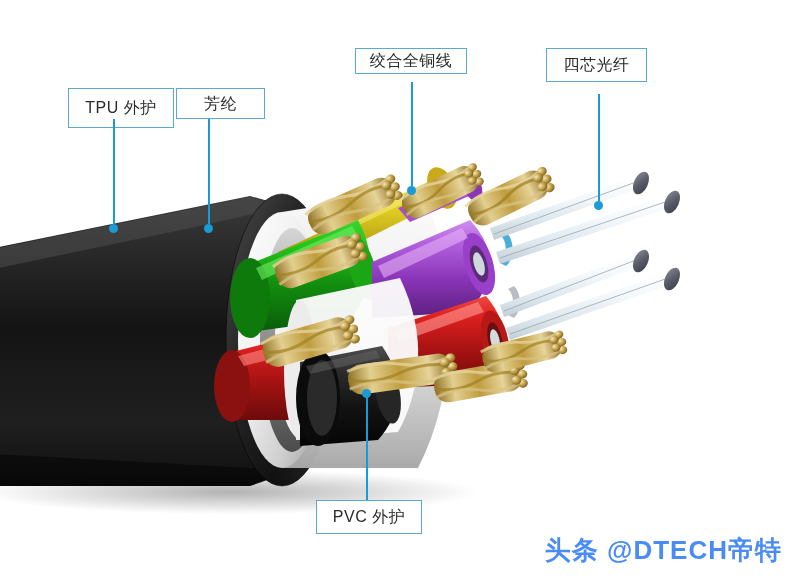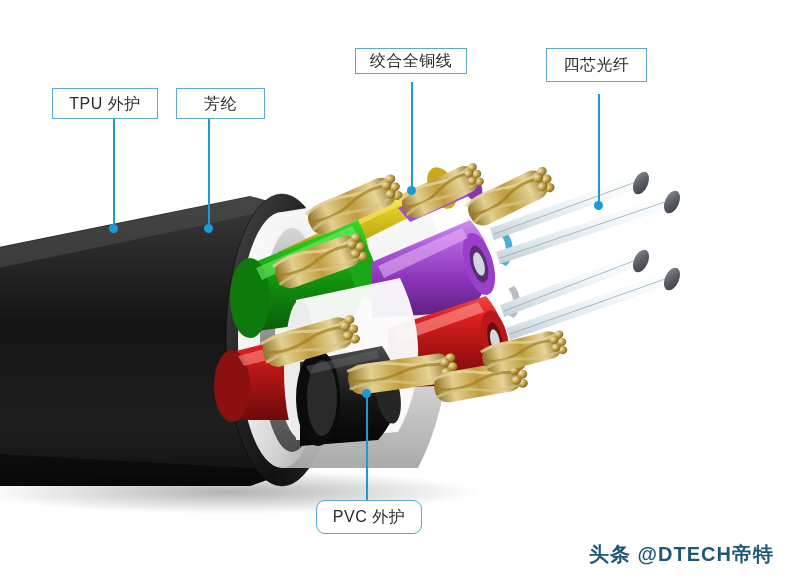--- a/index.html
+++ b/index.html
@@ -42,24 +42,24 @@
   }
   .leader-dot {
     position: absolute;
     width: 9px;
     height: 9px;
     border-radius: 50%;
     background: #1b9ad6;
   }
   #watermark {
     position: absolute;
-    right: 16px;
+    right: 8px;
     bottom: 12px;
-    font-size: 20px;
-    color: #0c4a6e;
+    font-size: 26px;
+    color: #3b82f6;
     font-weight: bold;
     letter-spacing: 1px;
     opacity: 0.92;
     white-space: nowrap;
   }
 </style>
 </head>
 <body>
 
 <div id="stage">
@@ -393,21 +393,21 @@
           <line x1="510" y1="334" x2="668" y2="278" stroke="#9aa6ae" stroke-width="1" opacity="0.8"></line>
           <ellipse cx="672" cy="279" rx="7" ry="12" transform="rotate(24 672 279)" fill="url(#gFiberTip)"></ellipse>
         </g>
       </g>
 
       <ellipse cx="230" cy="492" rx="250" ry="22" fill="url(#gShadow)"></ellipse>
 
     </g>
   </svg>
 
-  <div class="callout-box" style="left:52px; top:88px; width:106px; height:31px;">
+  <div class="callout-box" style="left:68px; top:88px; width:106px; height:40px;">
     <span>TPU 外护</span>
   </div>
   <div class="leader" style="left:113px; top:119px; height:105px;"></div>
   <div class="leader-dot" style="left:108.5px; top:223.5px;"></div>
 
   <div class="callout-box" style="left:176px; top:88px; width:89px; height:31px;">
     <span>芳纶</span>
   </div>
   <div class="leader" style="left:208px; top:119px; height:105px;"></div>
   <div class="leader-dot" style="left:203.5px; top:223.5px;"></div>
@@ -419,19 +419,19 @@
   <div class="leader-dot" style="left:406.5px; top:185.5px;"></div>
 
   <div class="callout-box" style="left:546px; top:48px; width:101px; height:34px;">
     <span>四芯光纤</span>
   </div>
   <div class="leader" style="left:598px; top:94px; height:107px;"></div>
   <div class="leader-dot" style="left:593.5px; top:200.5px;"></div>
 
   <div class="leader-dot" style="left:361.5px; top:388.5px;"></div>
   <div class="leader" style="left:366px; top:396px; height:104px;"></div>
-  <div class="callout-box" style="left:316px; top:500px; width:106px; height:34px;border-radius:9px;">
+  <div class="callout-box" style="left:316px; top:500px; width:106px; height:34px;">
     <span>PVC 外护</span>
   </div>
 
   <div id="watermark">头条 @DTECH帝特</div>
 
 </div>
 
 </body></html>

